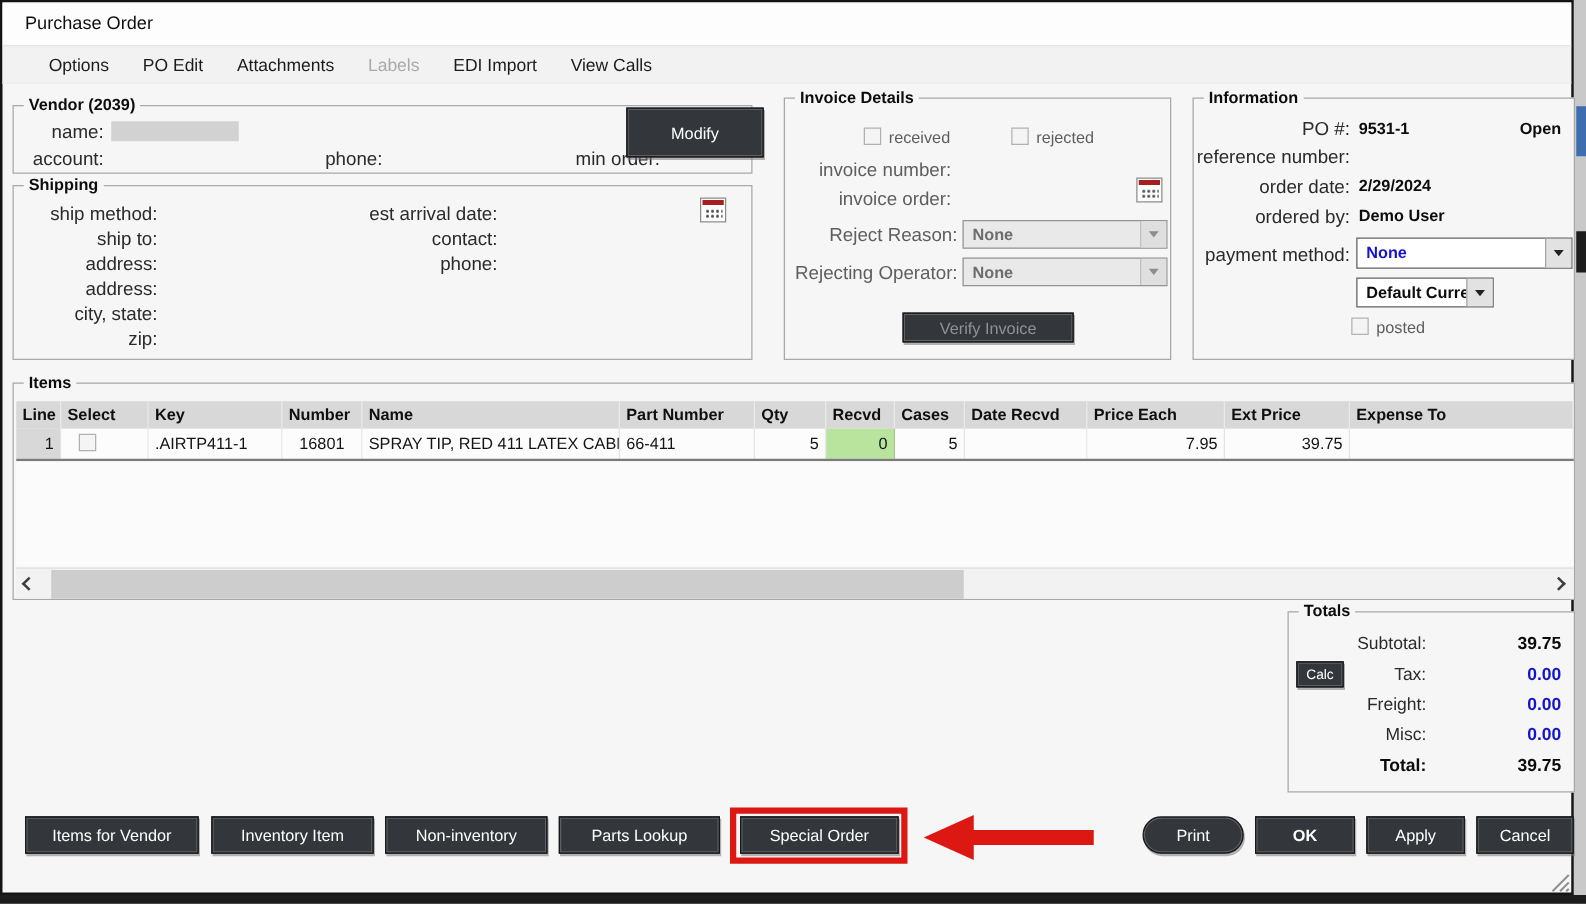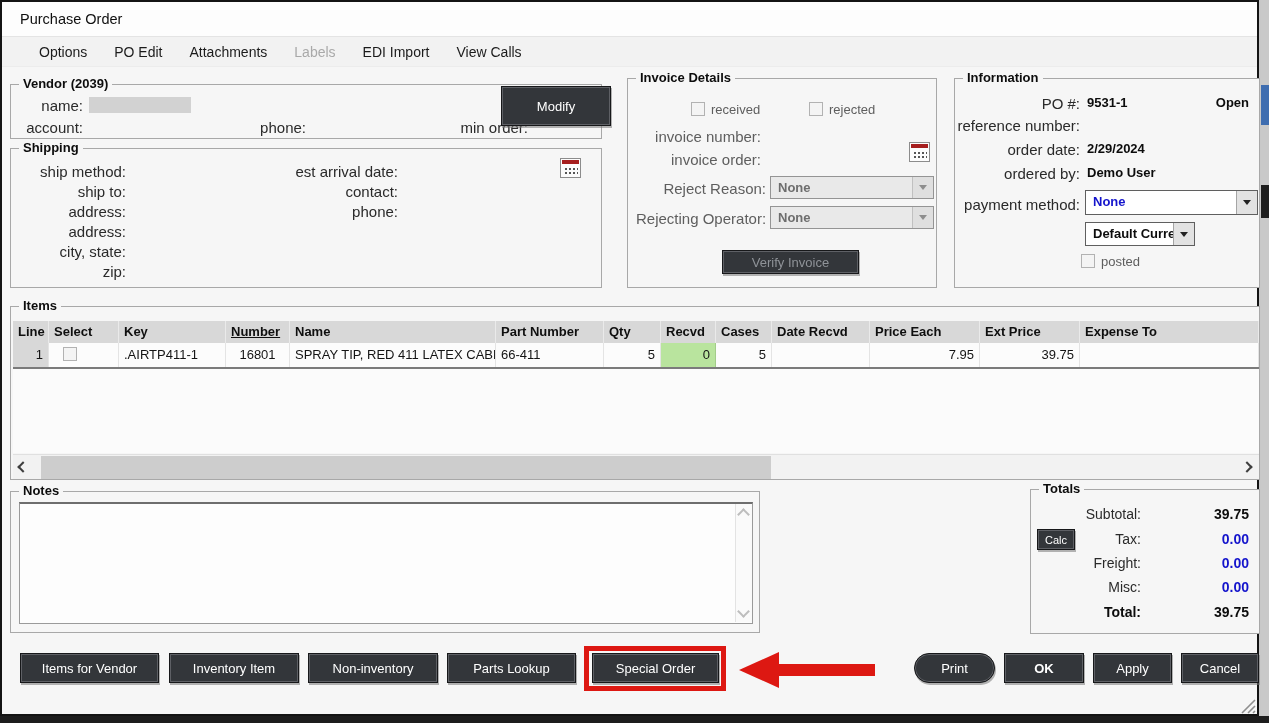--- a/index.html
+++ b/index.html
@@ -179,21 +179,21 @@
     <span class="cb-label" style="left:146px; top:175px;">posted</span>
   </div>
 
   <div class="group" style="left:8px; top:304px; width:1250px; height:174px;">
     <span class="group-label">Items</span>
 
     <div class="trow" style="left:2px; top:14px; width:1246px;">
       <div class="hc ctr" style="width:36px;">Line</div>
       <div class="hc" style="width:70px;">Select</div>
       <div class="hc" style="width:107px;">Key</div>
-      <div class="hc" style="width:64px;text-decoration:underline;">Number</div>
+      <div class="hc" style="width:64px;">Number</div>
       <div class="hc" style="width:206px;">Name</div>
       <div class="hc" style="width:108px;">Part Number</div>
       <div class="hc" style="width:57px;">Qty</div>
       <div class="hc" style="width:55px;">Recvd</div>
       <div class="hc" style="width:56px;">Cases</div>
       <div class="hc" style="width:98px;">Date Recvd</div>
       <div class="hc" style="width:110px;">Price Each</div>
       <div class="hc" style="width:100px;">Ext Price</div>
       <div class="hc" style="flex:1;">Expense To</div>
     </div>
@@ -223,32 +223,20 @@
       <div class="abs" style="left:6px; top:8px;">
           <span class="chev left" style="display:block;"></span>
         </div>
       <div class="abs" style="left:28px; top:1px; width:730px; height:23px; background:#cdcdcd;"></div>
       <div class="abs" style="right:8px; top:8px;">
           <span class="chev right" style="display:block;"></span>
         </div>
     </div>
   </div>
 
-  <div class="group" style="left:8px; top:489px; width:750px; height:142px;">
-    <span class="group-label">Notes</span>
-    <div class="abs" style="left:8px; top:10px; width:734px; height:122px; background:#fdfdfd; border:1px solid #9a9a9a; border-top:2px solid #6e6e6e;"></div>
-    <div class="abs" style="left:724px; top:12px; width:17px; height:118px; background:#fafafa; border-left:1px solid #e3e3e3;">
-      <div class="abs" style="left:3px; top:6px;">
-          <span class="chev thin up" style="display:block;"></span>
-        </div>
-      <div class="abs" style="left:3px; bottom:6px;">
-          <span class="chev thin down" style="display:block;"></span>
-        </div>
-    </div>
-  </div>
 
   <div class="group" style="left:1028px; top:487px; width:230px; height:145px;">
     <span class="group-label">Totals</span>
     <span class="tot-label" style="left:20px; top:16px; width:90px;">Subtotal:</span>
     <span class="tot-value" style="left:122px; top:16px; width:96px; color:#0c0c0c;">39.75</span>
     <div class="btn-dark" style="left:6px; top:39px; width:38px; height:21px; font-size:11px;">Calc</div>
     <span class="tot-label" style="left:20px; top:41px; width:90px;">Tax:</span>
     <span class="tot-value blue" style="left:122px; top:41px; width:96px;">0.00</span>
     <span class="tot-label" style="left:20px; top:65px; width:90px;">Freight:</span>
     <span class="tot-value blue" style="left:122px; top:65px; width:96px;">0.00</span>

